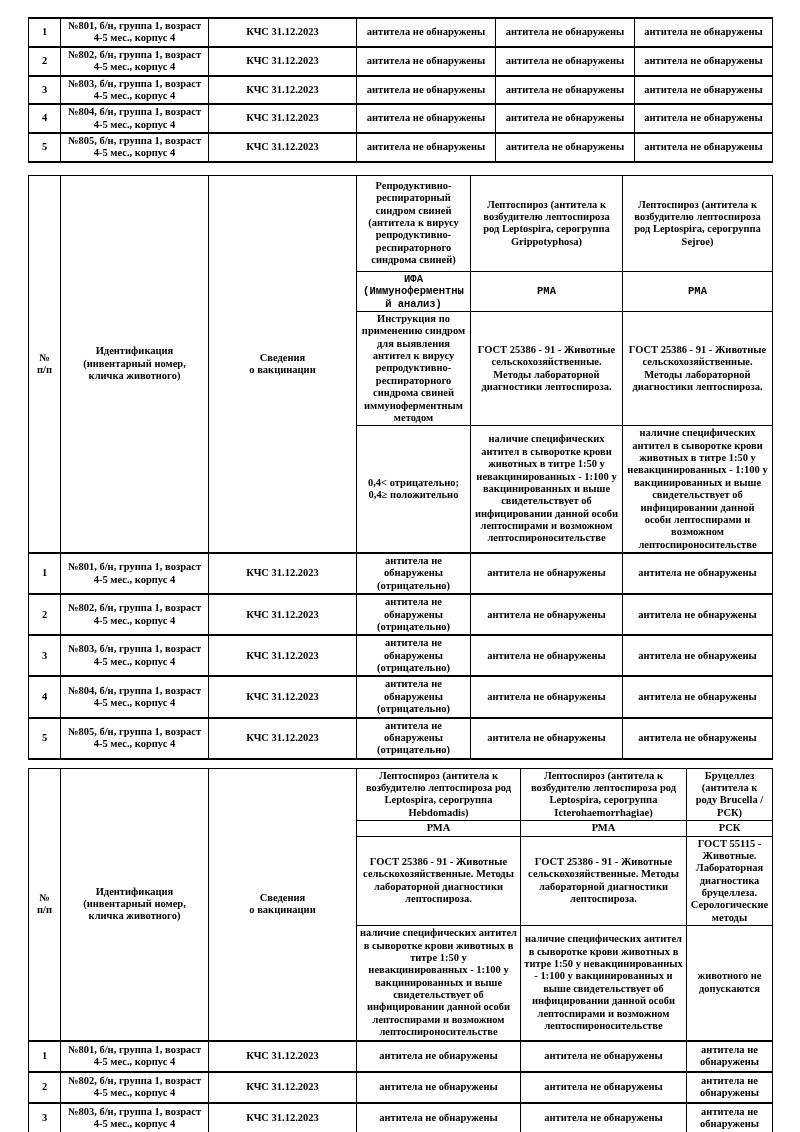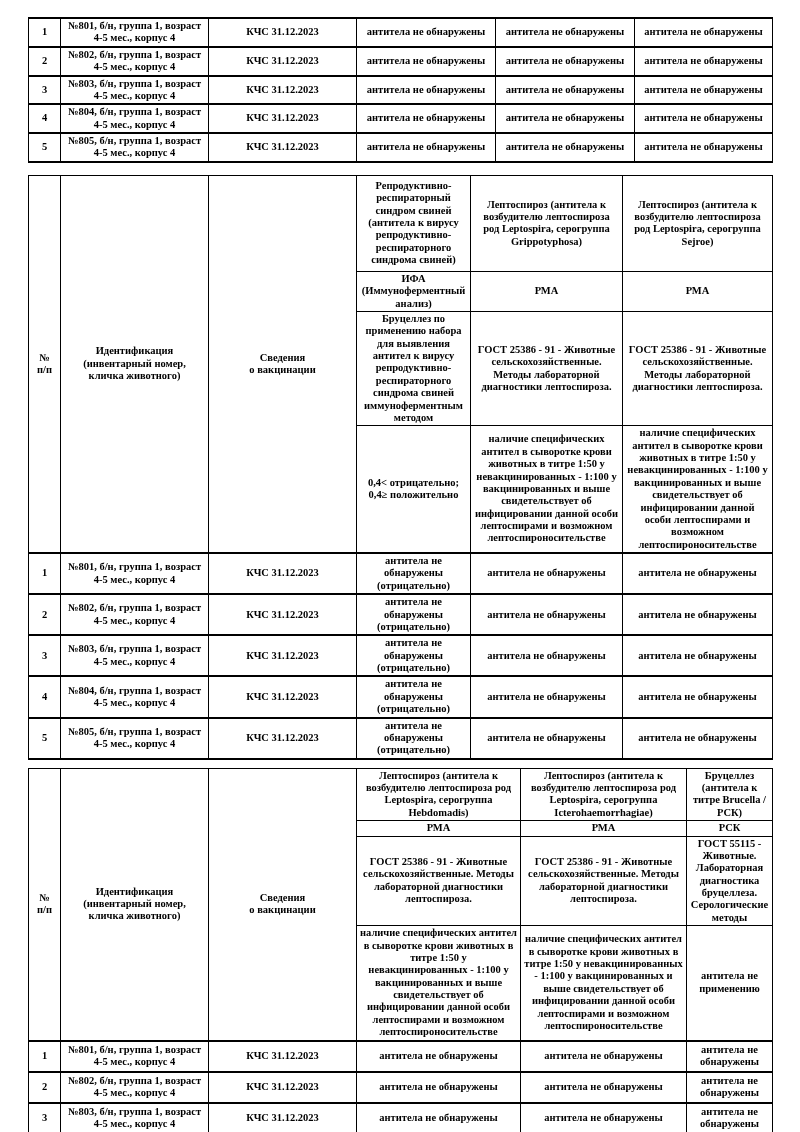--- a/index.html
+++ b/index.html
@@ -8,21 +8,21 @@
   table.t{border-collapse:collapse;table-layout:fixed;margin-left:28px;width:744px;}
   table.t td{border:1px solid #000;font-weight:bold;font-size:10.5px;line-height:1.18;
     text-align:center;vertical-align:middle;padding:1px 3px;white-space:pre-line;
     overflow:hidden;word-wrap:break-word;}
   
   tr.dr td{border-top-width:2px;border-bottom-width:2px;}
   .t1{margin-top:17px;}
   .t1 tr{height:27px;}
   .t2{margin-top:12px;}
   .t2 tr.hr1{height:96px;}
-  .t2 tr.hr2{height:34px;}
+  .t2 tr.hr2{height:34px;font-family:Liberation Mono, monospace;}
   .t2 tr.hr3{height:105px;}
   .t2 tr.hr4{height:115px;}
   .t2 tr.dr{height:41px;}
   .t3{margin-top:8px;}
   .t3 tr.hr1{height:51px;}
   .t3 tr.hr2{height:14px;}
   .t3 tr.hr3{height:88px;}
   .t3 tr.hr4{height:100px;}
   .t3 tr.dr{height:31px;}
 </style>
@@ -105,21 +105,21 @@
         <td>Репродуктивно-респираторный синдром свиней (антитела к вирусу репродуктивно-респираторного синдрома свиней)</td>
         <td>Лептоспироз (антитела к возбудителю лептоспироза род Leptospira, серогруппа Grippotyphosa)</td>
         <td>Лептоспироз (антитела к возбудителю лептоспироза род Leptospira, серогруппа Sejroe)</td>
       </tr>
       <tr class="hr2">
         <td>ИФА (Иммуноферментный анализ)</td>
         <td>РМА</td>
         <td>РМА</td>
       </tr>
       <tr class="hr3">
-        <td>Бруцеллез по применению набора для выявления антител к вирусу репродуктивно-респираторного синдрома свиней иммуноферментным методом</td>
+        <td>Инструкция по применению синдром для выявления антител к вирусу репродуктивно-респираторного синдрома свиней иммуноферментным методом</td>
         <td>ГОСТ 25386 - 91 - Животные сельскохозяйственные. Методы лабораторной диагностики лептоспироза.</td>
         <td>ГОСТ 25386 - 91 - Животные сельскохозяйственные. Методы лабораторной диагностики лептоспироза.</td>
       </tr>
       <tr class="hr4">
         <td>0,4&lt; отрицательно;
 0,4≥ положительно</td>
         <td>наличие специфических антител в сыворотке крови животных в титре 1:50 у невакцинированных - 1:100 у вакцинированных и выше свидетельствует об инфицировании данной особи лептоспирами и возможном лептоспироносительстве</td>
         <td>наличие специфических антител в сыворотке крови животных в титре 1:50 у невакцинированных - 1:100 у вакцинированных и выше свидетельствует об инфицировании данной особи лептоспирами и возможном лептоспироносительстве</td>
       </tr>
       <tr class="dr">
@@ -178,36 +178,36 @@
       <tr class="hr1">
         <td rowspan="4">№
 п/п</td>
         <td rowspan="4">Идентификация
 (инвентарный номер,
 кличка животного)</td>
         <td rowspan="4">Сведения
 о вакцинации</td>
         <td>Лептоспироз (антитела к возбудителю лептоспироза род Leptospira, серогруппа Hebdomadis)</td>
         <td>Лептоспироз (антитела к возбудителю лептоспироза род Leptospira, серогруппа Icterohaemorrhagiae)</td>
-        <td>Бруцеллез (антитела к титре Brucella / РСК)</td>
+        <td>Бруцеллез (антитела к роду Brucella / РСК)</td>
       </tr>
       <tr class="hr2">
         <td>РМА</td>
         <td>РМА</td>
         <td>РСК</td>
       </tr>
       <tr class="hr3">
         <td>ГОСТ 25386 - 91 - Животные сельскохозяйственные. Методы лабораторной диагностики лептоспироза.</td>
         <td>ГОСТ 25386 - 91 - Животные сельскохозяйственные. Методы лабораторной диагностики лептоспироза.</td>
         <td>ГОСТ 55115 - Животные. Лабораторная диагностика бруцеллеза. Серологические методы</td>
       </tr>
       <tr class="hr4">
         <td>наличие специфических антител в сыворотке крови животных в титре 1:50 у невакцинированных - 1:100 у вакцинированных и выше свидетельствует об инфицировании данной особи лептоспирами и возможном лептоспироносительстве</td>
         <td>наличие специфических антител в сыворотке крови животных в титре 1:50 у невакцинированных - 1:100 у вакцинированных и выше свидетельствует об инфицировании данной особи лептоспирами и возможном лептоспироносительстве</td>
-        <td>антитела не применению</td>
+        <td>животного не допускаются</td>
       </tr>
       <tr class="dr">
         <td>1</td>
         <td>№801, б/н, группа 1, возраст 4-5 мес., корпус 4</td>
         <td>КЧС 31.12.2023</td>
         <td>антитела не обнаружены</td>
         <td>антитела не обнаружены</td>
         <td>антитела не обнаружены</td>
       </tr>
       <tr class="dr">

